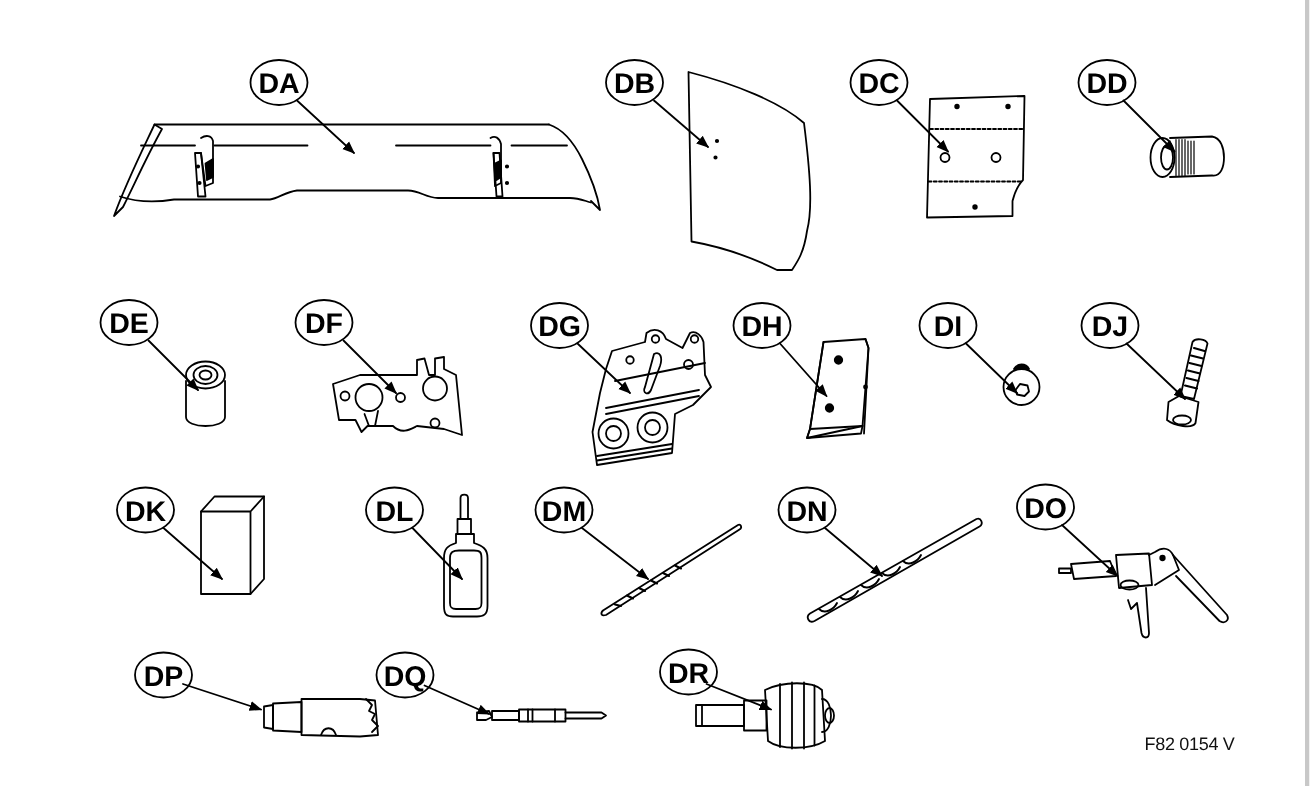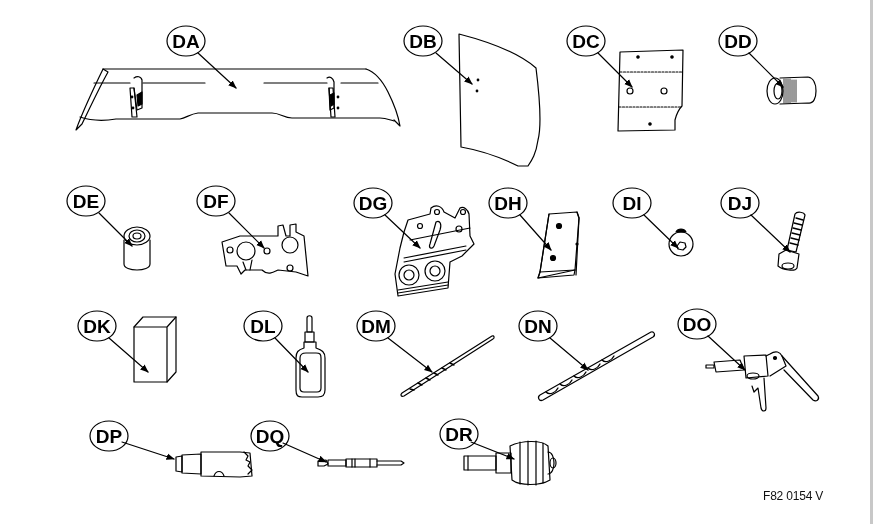--- a/index.html
+++ b/index.html
@@ -1,17 +1,17 @@
 <!DOCTYPE html>
 <html><head>
 <meta charset="utf-8">
 <style>
   html, body { margin: 0; padding: 0; background: #ffffff; }
   body { width: 873px; height: 524px; overflow: hidden; position: relative; font-family: "Liberation Sans", sans-serif; }
-  #stage { position: absolute; left: 0; top: 0; width: 873px; height: 368px; }
+  #stage { position: absolute; left: 0; top: 14px; width: 873px; height: 368px; }
   .edge { position: absolute; right: 0; top: 0; width: 3px; height: 524px; background: #c8c8c8; }
   .figure-code { position: absolute; left: 763px; top: 489px; font-size: 12px; color: #111; letter-spacing: -0.2px; }
   svg text.callout { font-family: "Liberation Sans", sans-serif; font-weight: bold; font-size: 19px; fill: #000; }
 </style>
 </head>
 <body>
 
 <div id="stage">
 <svg width="873" height="524" viewBox="0 0 873 524" xmlns="http://www.w3.org/2000/svg" fill="none" stroke="#000" stroke-width="1.2" stroke-linejoin="round" stroke-linecap="round">
   <defs>

